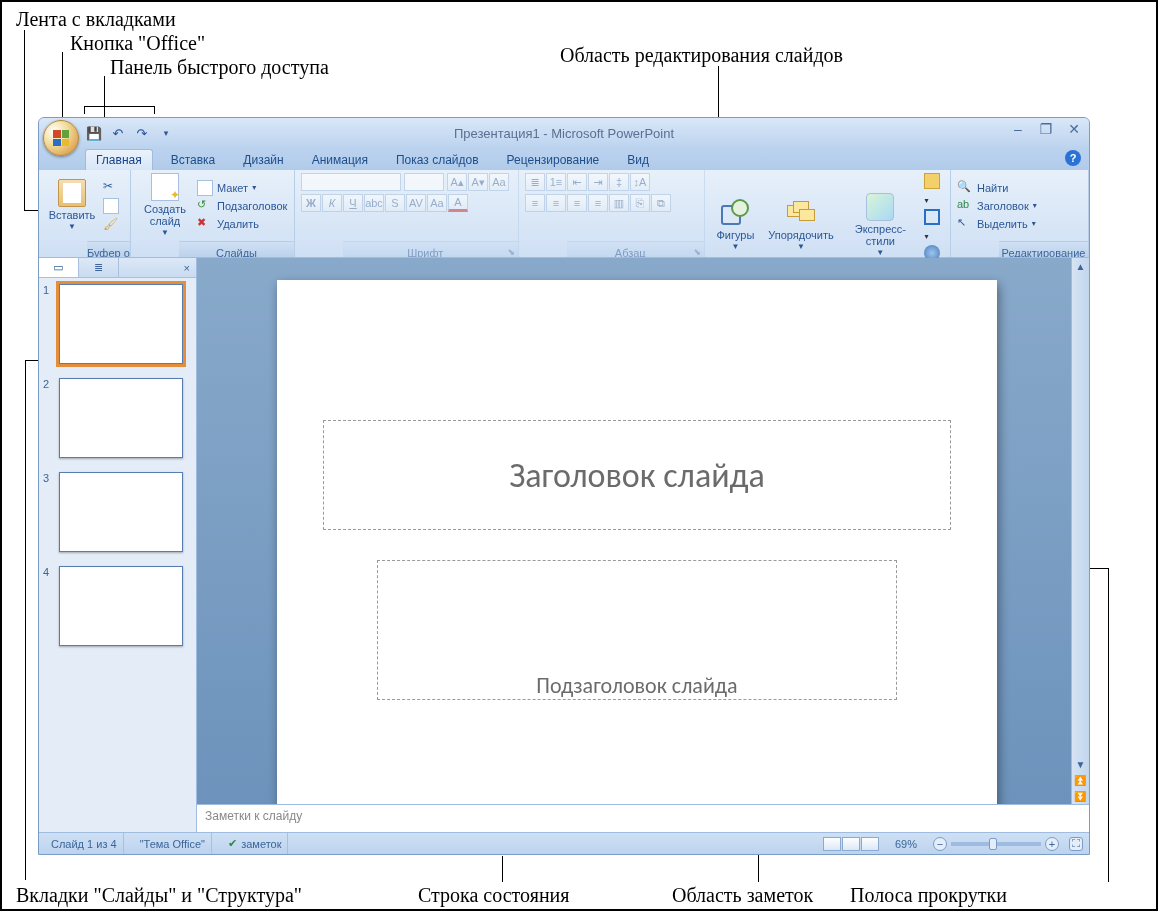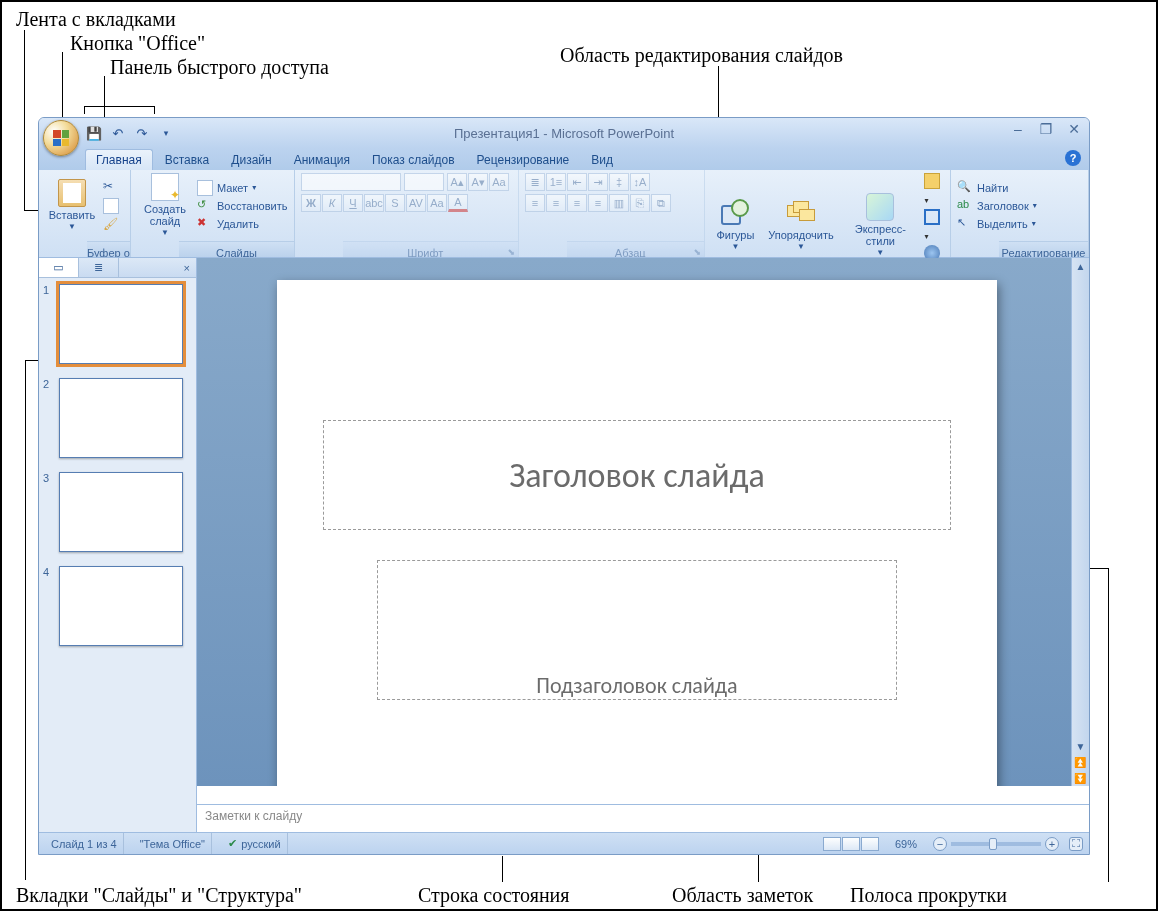--- a/index.html
+++ b/index.html
@@ -15,21 +15,21 @@
   .office-btn .squares { width:16px; height:16px; display:grid; grid-template-columns:1fr 1fr; grid-template-rows:1fr 1fr; gap:1px;}
   .office-btn .squares div:nth-child(1){background:#d34727;}
   .office-btn .squares div:nth-child(2){background:#61a23e;}
   .office-btn .squares div:nth-child(3){background:#2a6fc6;}
   .office-btn .squares div:nth-child(4){background:#e9b92e;}
   .qat { display:flex; align-items:center; gap:6px; margin-left:46px; height:100%;}
   .qat-btn { width:18px; height:18px; display:flex;align-items:center;justify-content:center; color:#2b5797; font-size:13px;}
   .title-center { position:absolute; left:50%; transform:translateX(-50%); color:#5a7093; font-size:13px;}
   .winbtns { position:absolute; right:6px; top:2px; display:flex; gap:10px; color:#4b6d98; font-size:14px;}
   .winbtn { width:18px; height:18px; display:flex;align-items:center;justify-content:center;}
-  .tabbar { height:22px; display:flex; align-items:flex-end; padding-left:46px; gap:2px; background:linear-gradient(to bottom,#bcd3ef,#b0cbea); position:relative;}
+  .tabbar { height:22px; display:flex; align-items:flex-end; padding-left:46px; gap:8px; background:linear-gradient(to bottom,#bcd3ef,#b0cbea); position:relative;}
   .tab { padding:3px 10px; font-size:12px; color:#1e4e8c; border-radius:3px 3px 0 0;}
   .tab.active { background:linear-gradient(to bottom,#eaf2fb,#d7e6f7); border:1px solid #9fbce0; border-bottom:none; color:#15428b; font-weight:normal;}
   .help-btn { position:absolute; right:8px; top:2px; width:16px;height:16px;border-radius:50%;background:#2a72d4;color:#fff;display:flex;align-items:center;justify-content:center;font-size:11px;font-weight:bold;}
   .ribbon { height:88px; background:linear-gradient(to bottom,#e7f0fa,#cfe0f4); display:flex; border-bottom:1px solid #9fbce0;}
   .rgroup { border-right:1px solid #b7cee8; display:flex; flex-direction:column; }
   .rgroup-body { flex:1; display:flex; align-items:center; padding:3px 6px; gap:4px;}
   .rgroup-label { height:16px; background:linear-gradient(to bottom,#cfe0f4,#bbd2ec); text-align:center; font-size:11px; color:#3d6599; border-top:1px solid #b7cee8; padding-top:5px;white-space:nowrap;overflow:hidden;margin-left:48px;}
   .rgroup-label.dlg::after { content:"⬊"; font-size:9px; float:right; margin-right:3px; color:#6a8cb7;}
   .bigbtn { display:flex; flex-direction:column; align-items:center; justify-content:center; width:54px; font-size:11px; color:#2b5797; text-align:center; line-height:1.1; gap:2px;}
   .bigbtn .ico { width:28px; height:28px; }
@@ -54,21 +54,21 @@
   .thumb.selected .slide { outline:3px solid #e48e3c;}
   .canvas-area { flex:1; position:relative; background:linear-gradient(to bottom,#88a9ca,#6d93bc); overflow:hidden;}
   .vscroll { position:absolute; right:0; top:0; bottom:0; width:18px; background:linear-gradient(to right,#d6e3f3,#c2d6ee); border-left:1px solid #9fbce0;}
   .vscroll .arrow { height:16px; display:flex;align-items:center;justify-content:center; color:#3d6599; font-size:10px;}
   .vscroll .track{position:absolute;top:16px;bottom:54px;left:2px;right:2px;}
   .vscroll .bottom-arrows{position:absolute;bottom:0;left:0;right:0;}
   .slide-canvas { position:absolute; left:80px; top:22px; width:720px; height:540px; background:#fff; box-shadow:2px 4px 10px rgba(0,0,0,.4);}
   .ph { position:absolute; border:1px dashed #9a9a9a; display:flex; align-items:center; justify-content:center; color:#6b6b6b;}
   .ph-title { left:46px; top:140px; right:46px; height:110px; font-size:34px; font-family:Calibri, Arial, sans-serif;}
   .ph-sub { left:100px; top:280px; right:100px; height:140px; font-size:22px; font-family:Calibri, Arial, sans-serif; align-items:flex-end; padding-top:12px;}
-  .notes-area { position:relative; height:28px; background:#fff; border-top:1px solid #9fbce0; padding:4px 8px; color:#888; font-size:12px;margin-top:18px;}
+  .notes-area { position:relative; height:28px; background:#fff; border-top:1px solid #9fbce0; padding:4px 8px; color:#888; font-size:12px;}
   .statusbar { position:absolute; left:0; right:0; bottom:0; height:22px; background:linear-gradient(to bottom,#cfe0f4,#bcd3ef); border-top:1px solid #9fbce0; display:flex; align-items:center; font-size:11px; color:#3d6599; padding:0 6px; gap:10px;}
   .statusbar .cell { padding:0 6px; border-right:1px solid #a8c0dd;height:100%;display:flex;align-items:center;gap:4px;}
   .statusbar .spacer {flex:1;}
   .viewbtns { display:flex; gap:1px;}
   .viewbtns .vb { width:18px;height:14px;border:1px solid #8aaad0;background:linear-gradient(to bottom,#fdfefe,#dce8f6);}
   .zoom { display:flex; align-items:center; gap:4px;}
   .zoom .track{width:90px;height:4px;background:#9fbce0;position:relative;}
   .zoom .track .knob{position:absolute;left:38px;top:-4px;width:8px;height:12px;background:#e5eef8;border:1px solid #7a9cc6;border-radius:2px;}
   .zcircle{width:14px;height:14px;border-radius:50%;border:1px solid #7a9cc6;background:#e5eef8;display:flex;align-items:center;justify-content:center;font-size:11px;color:#3d6599;}
   .ico-clipboard{background:linear-gradient(to bottom,#f5deb3,#e8c070);border:1px solid #c2954a;border-radius:2px;position:relative;}
@@ -176,21 +176,21 @@
             <span style="font-size:8px;">▼</span>
           </div>
           <div class="smallrow">
             <div class="srow">
                 <span class="mico" style="border:1px solid #a8c0dd;background:#fff;"></span>
                 <span>Макет</span> 
                 <span style="font-size:8px;">▾</span>
               </div>
             <div class="srow">
                 <span class="mico" style="color:#3a8a3a;">↺</span>
-                <span>Восстановить</span>
+                <span>Подзаголовок</span>
               </div>
             <div class="srow">
                 <span class="mico" style="color:#c33;">✖</span>
                 <span>Удалить</span>
               </div>
           </div>
         </div>
         <div class="rgroup-label">Слайды</div>
       </div>
 
@@ -349,21 +349,21 @@
           <span>Заметки к слайду</span>
         </div>
       </div>
     </div>
 
     <div class="statusbar">
       <div class="cell">Слайд 1 из 4</div>
       <div class="cell">"Тема Office"</div>
       <div class="cell">
           <span style="color:#2b8a4a;">✔</span>
-          <span>русский</span>
+          <span>заметок</span>
         </div>
       <div class="spacer"></div>
       <div class="viewbtns">
         <div class="vb"></div>
         <div class="vb"></div>
         <div class="vb"></div>
       </div>
       <div class="cell" style="border:none;">69%</div>
       <div class="zoom">
         <div class="zcircle">−</div>

